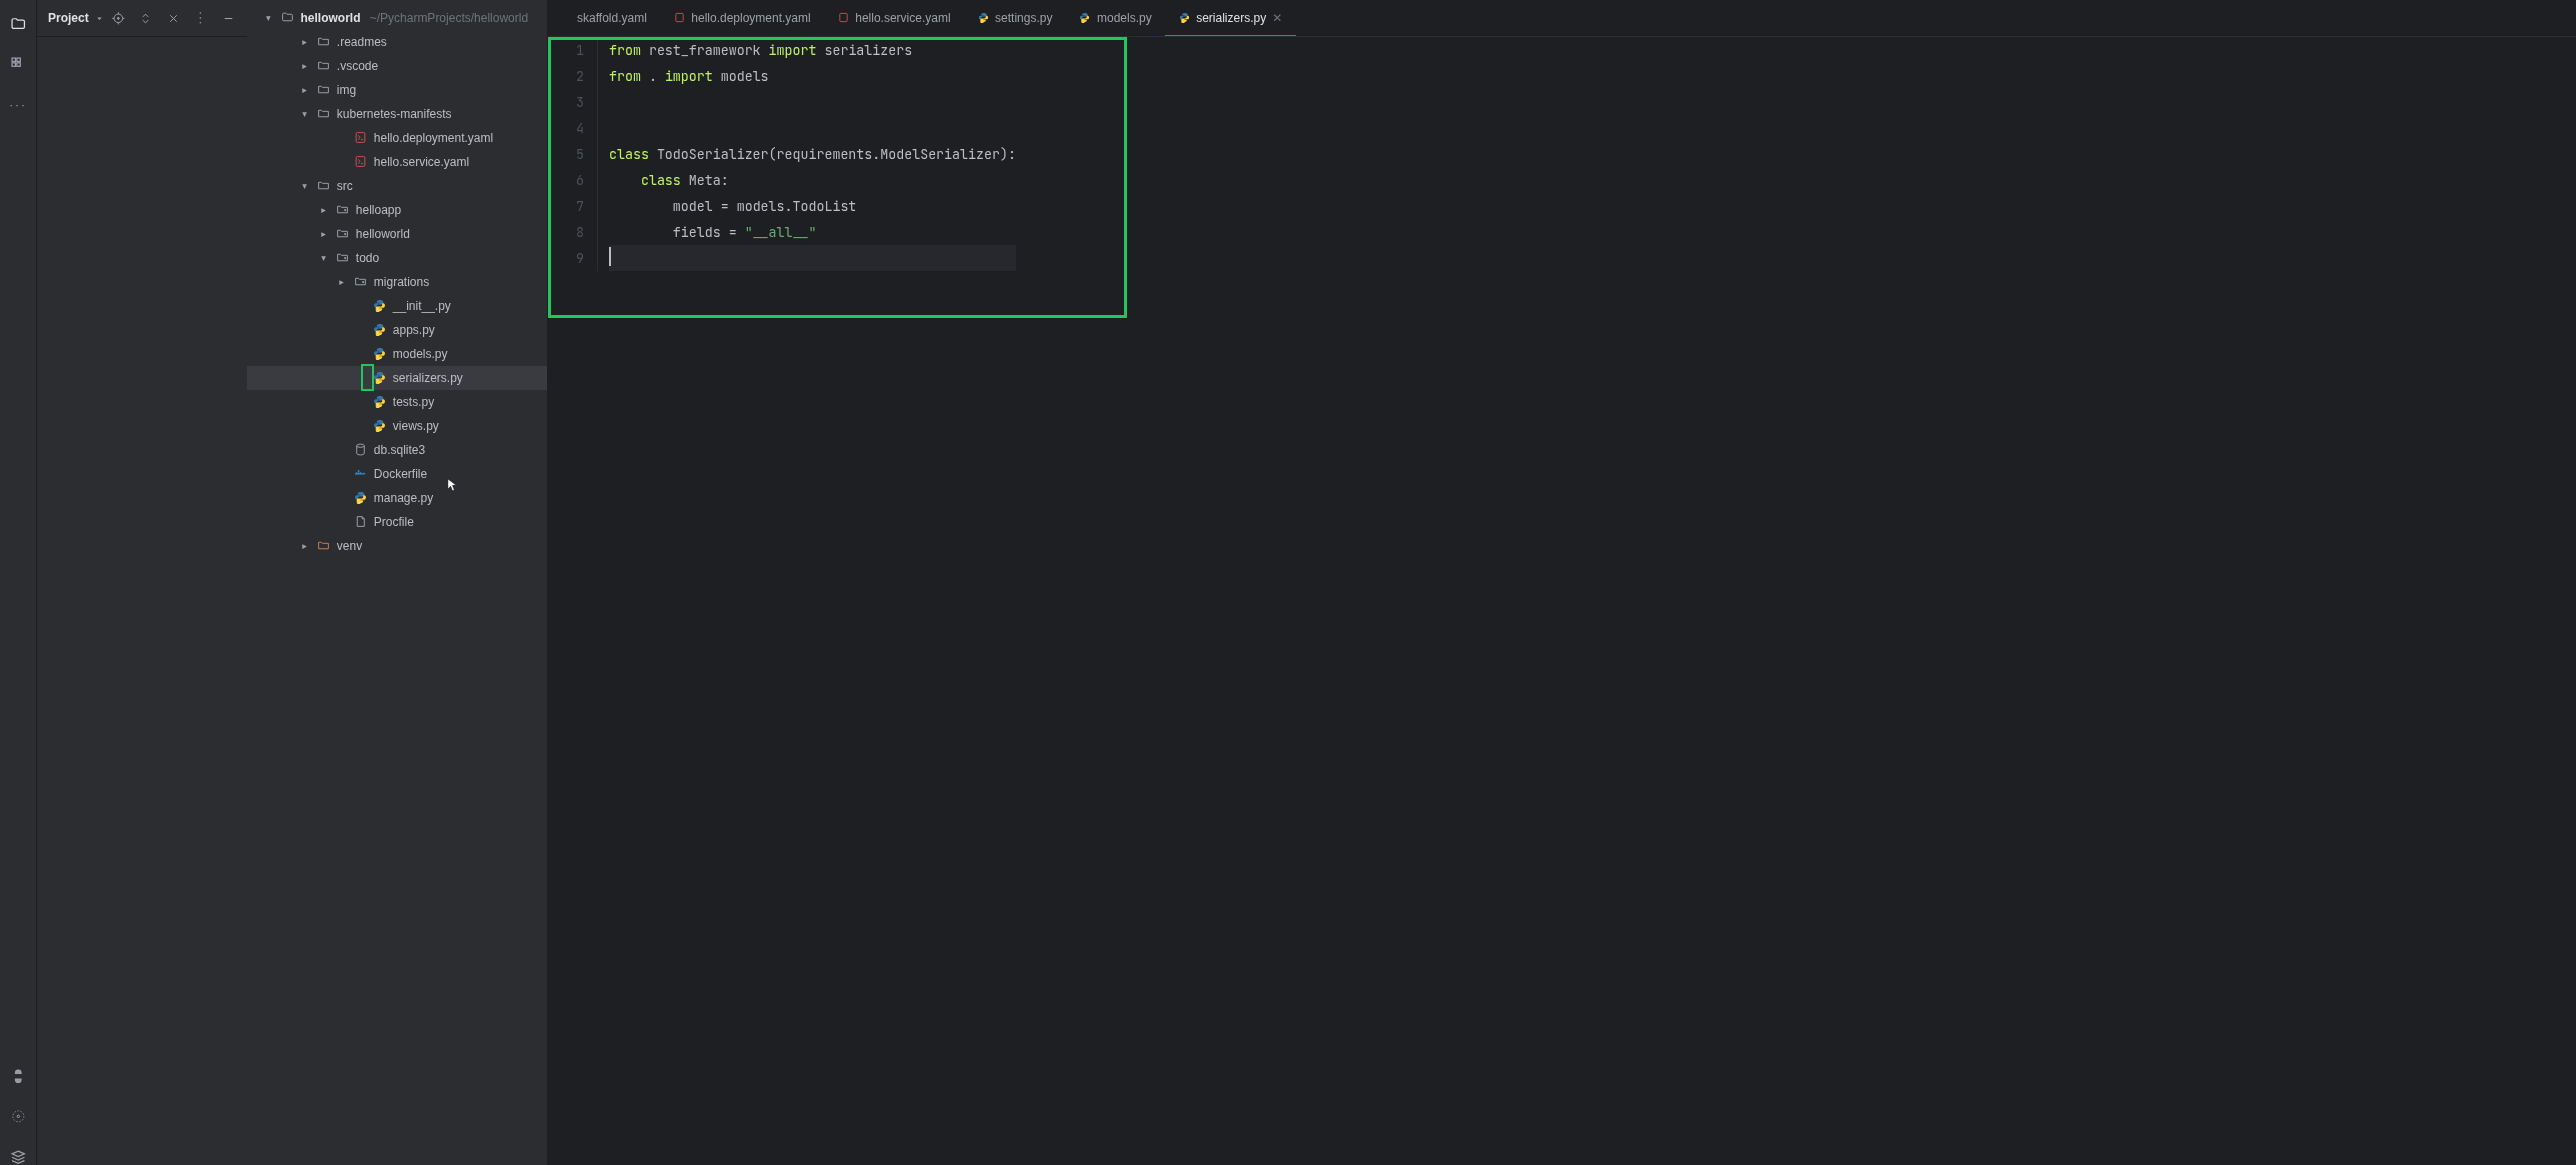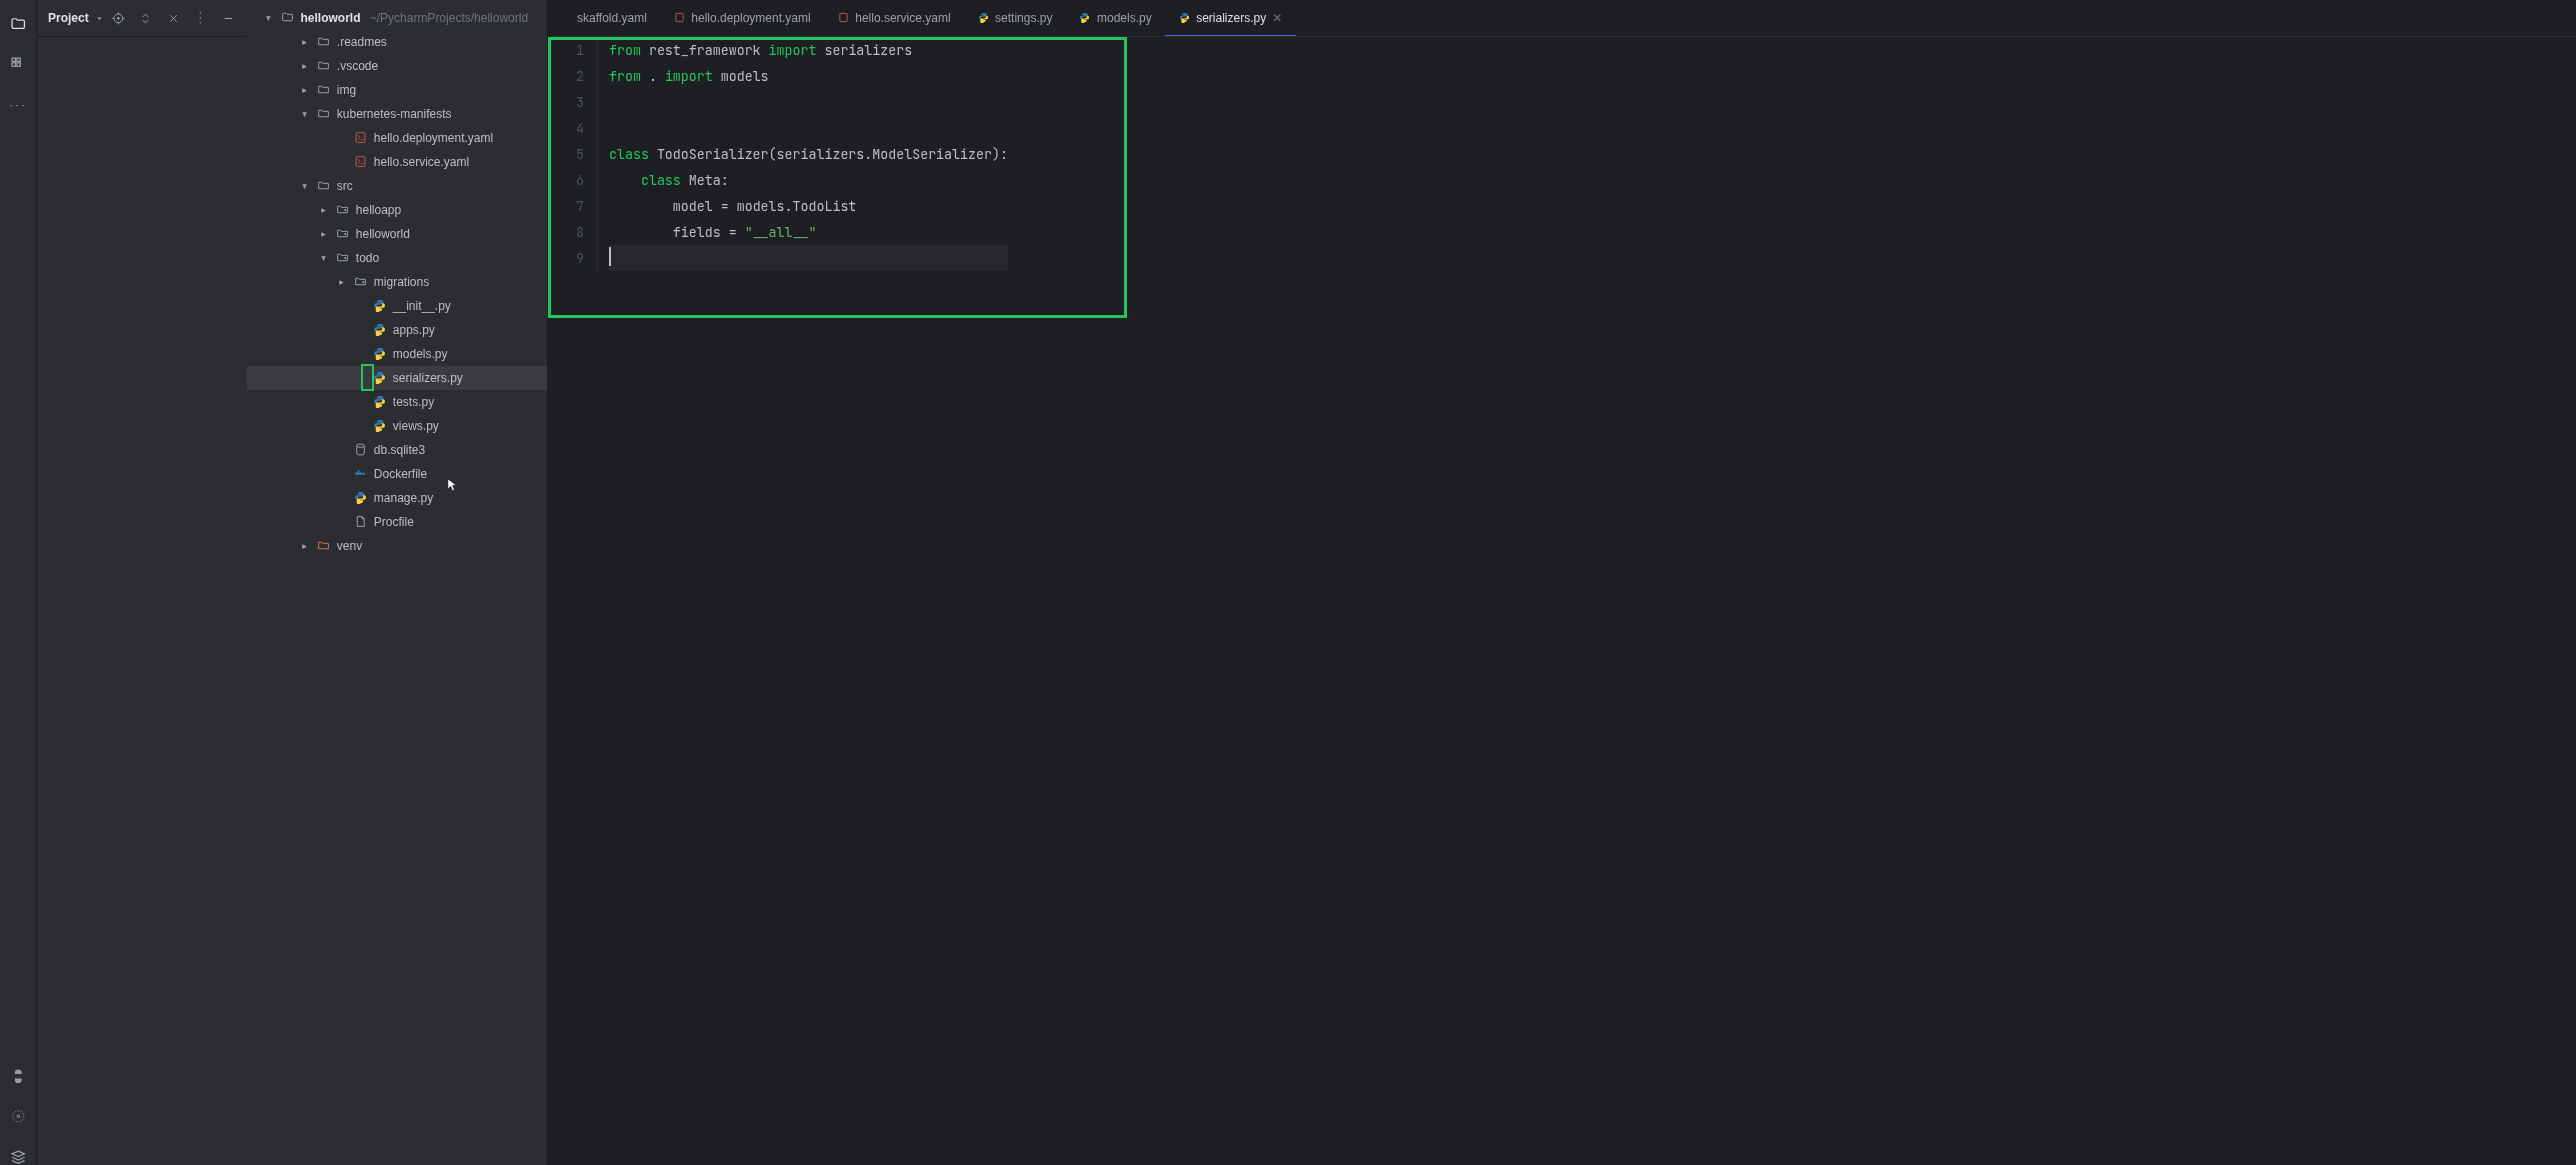--- a/index.html
+++ b/index.html
@@ -182,21 +182,21 @@
 .code-line { white-space: pre; height: 26px; }
 .line-current { background: #26282e; }
 .caret {
   display: inline-block;
   width: 1.8px; height: 18.4px;
   background: #bcbec4;
   vertical-align: -2.8px;
 }
 
 
-.kw { color: #22c55e; }
+.kw { color: #bef264; }
 .id { color: #bcbec4; }
 .str { color: #6aab73; }
 .cls { color: #bcbec4; }
 
 
 .folder-icon { color: #9da0a8; }
 .yaml-icon { color: #c75450; }
 .good-folder { color: #9da0a8; }
 .venv-folder { color: #c75450; }
 
@@ -587,21 +587,21 @@
         <div>6</div>
         <div>7</div>
         <div>8</div>
         <div>9</div>
       </div>
       <div class="code">
         <div class="code-line"><span class="kw">from</span> <span class="id">rest_framework</span> <span class="kw">import</span> <span class="id">serializers</span></div>
         <div class="code-line"><span class="kw">from</span> <span class="id">.</span> <span class="kw">import</span> <span class="id">models</span></div>
         <div class="code-line"></div>
         <div class="code-line"></div>
-        <div class="code-line"><span class="kw">class</span> <span class="cls">TodoSerializer</span>(<span class="id">serializers.ModelSerializer</span>):</div>
+        <div class="code-line"><span class="kw">class</span> <span class="cls">TodoSerializer</span>(<span class="id">requirements.ModelSerializer</span>):</div>
         <div class="code-line">    <span class="kw">class</span> <span class="cls">Meta</span>:</div>
         <div class="code-line">        <span class="id">model</span> <span>=</span> <span class="id">models.TodoList</span></div>
         <div class="code-line">        <span class="id">fields</span> <span>=</span> <span class="str">"__all__"</span></div>
         <div class="code-line line-current"><span class="caret"></span></div>
       </div>
     </div>
   </div>
 </div>
 
 

